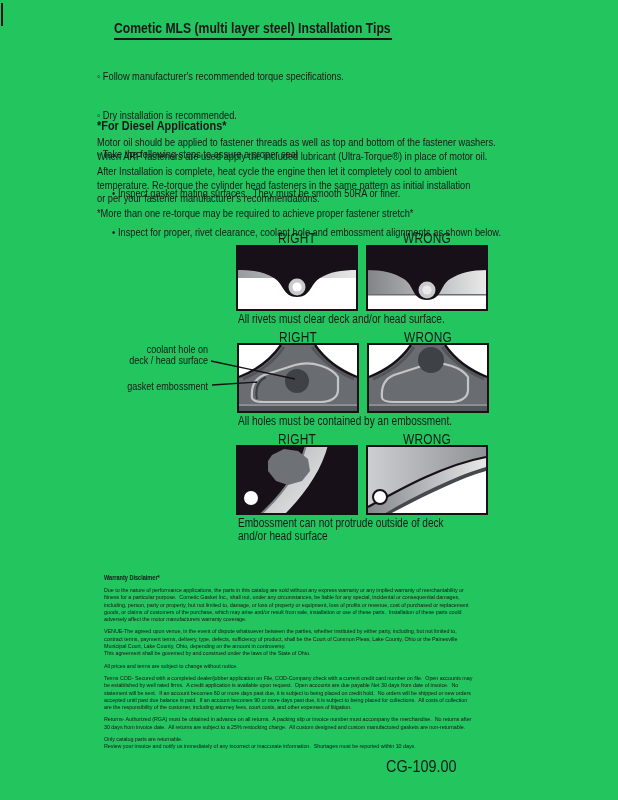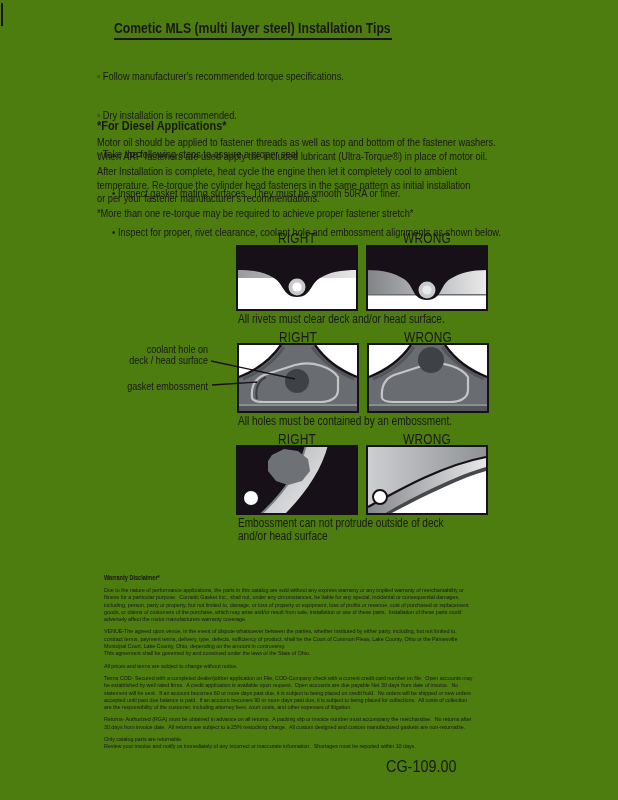--- a/index.html
+++ b/index.html
@@ -1,16 +1,16 @@
 <!DOCTYPE html>
 <html><head>
 <meta charset="utf-8">
 <style>
   html,body{margin:0;padding:0;background:#ffffff;}
-  .page{position:relative;width:618px;height:800px;background:#4d7c0f;
+  .page{position:relative;width:618px;height:800px;background:#22c55e;
         font-family:"Liberation Sans",sans-serif;color:#1a171b;overflow:hidden;}
 
   .edge-mark{position:absolute;left:1px;top:3px;width:2px;height:23px;background:#17131a;}
 
   .title{position:absolute;left:114px;top:20px;font-size:14.5px;font-weight:bold;
          white-space:pre;border-bottom:2px solid #1a171b;padding:0 2px 2px 0;
          transform:scaleX(.84);transform-origin:left top;}
 
   .tips{position:absolute;left:97px;top:44px;font-size:11px;line-height:13px;
         white-space:pre;transform:scaleX(.84);transform-origin:left top;}

